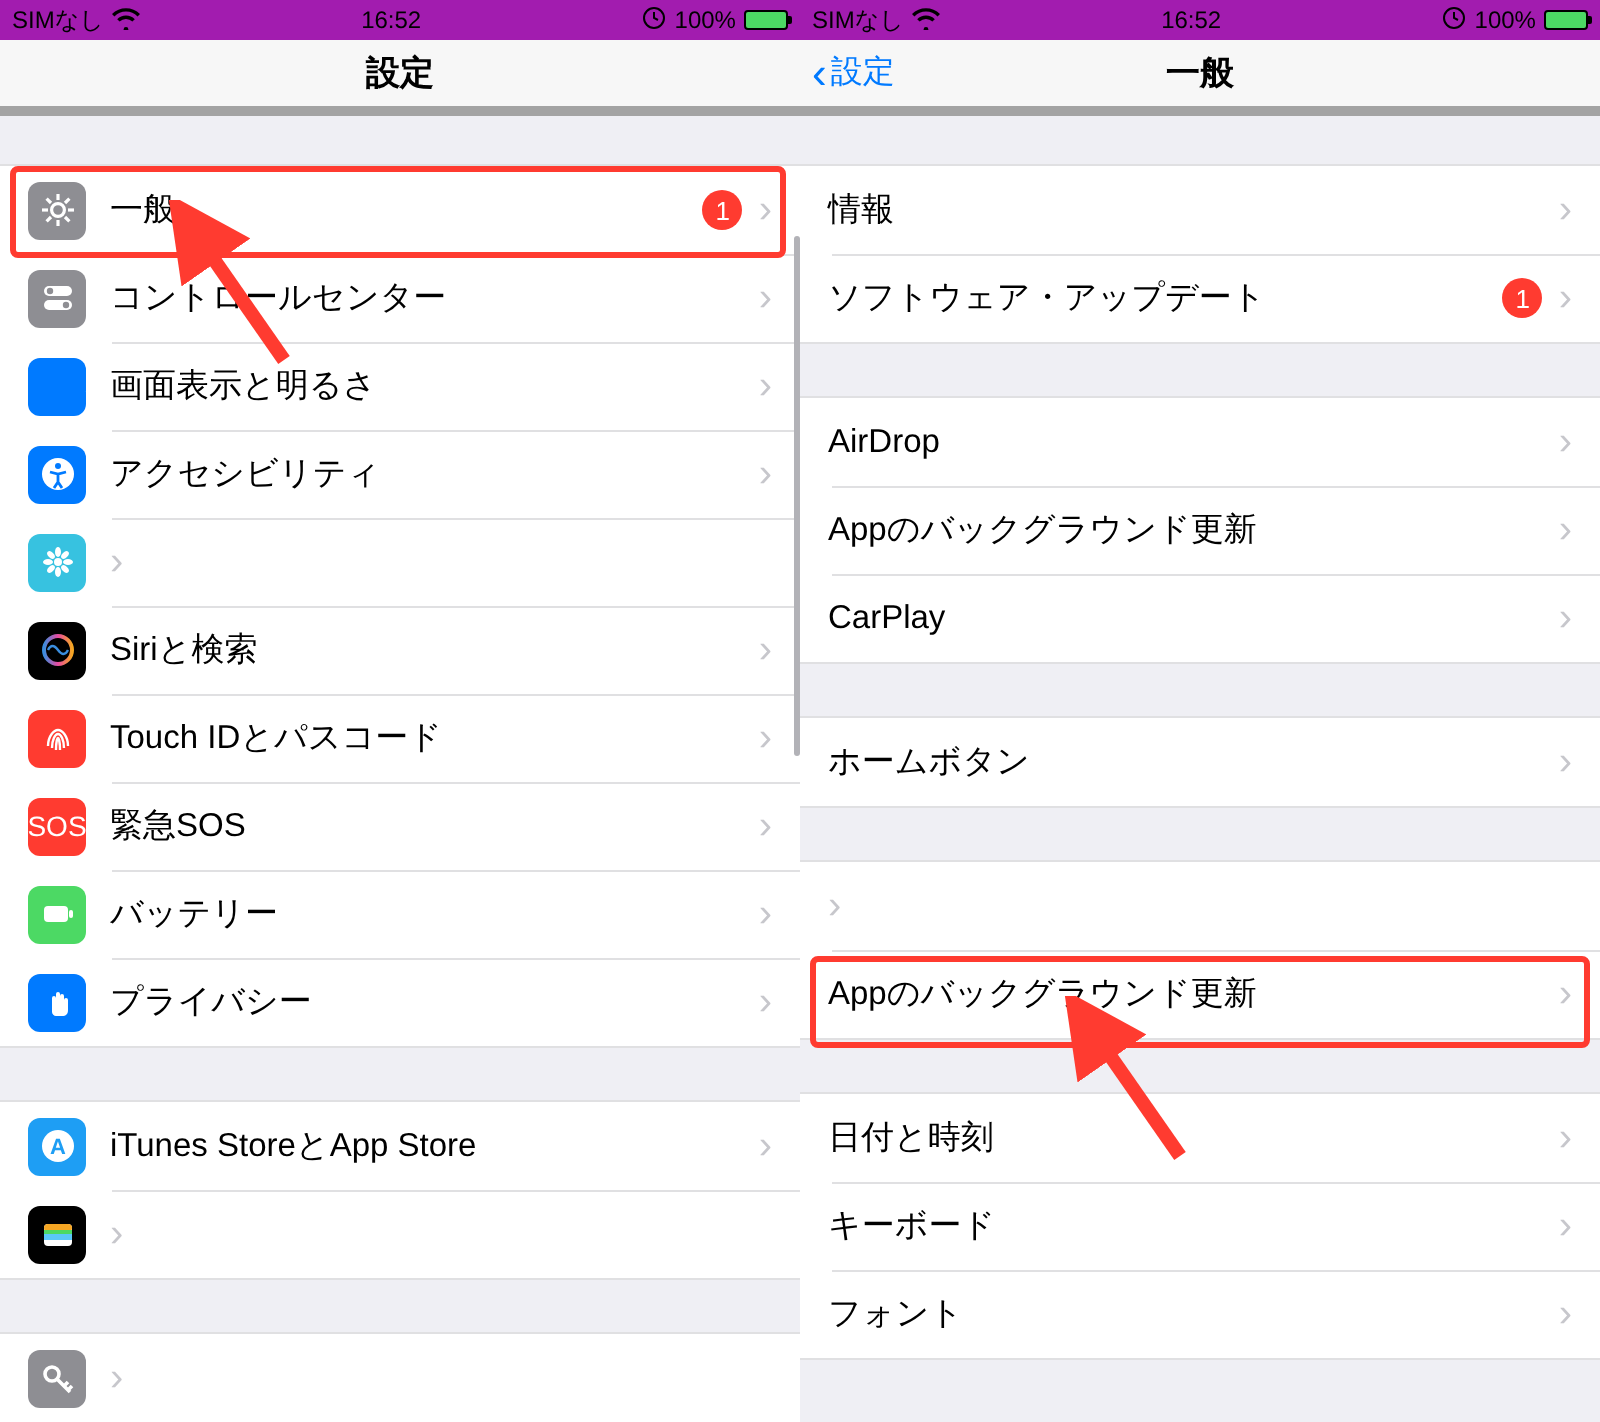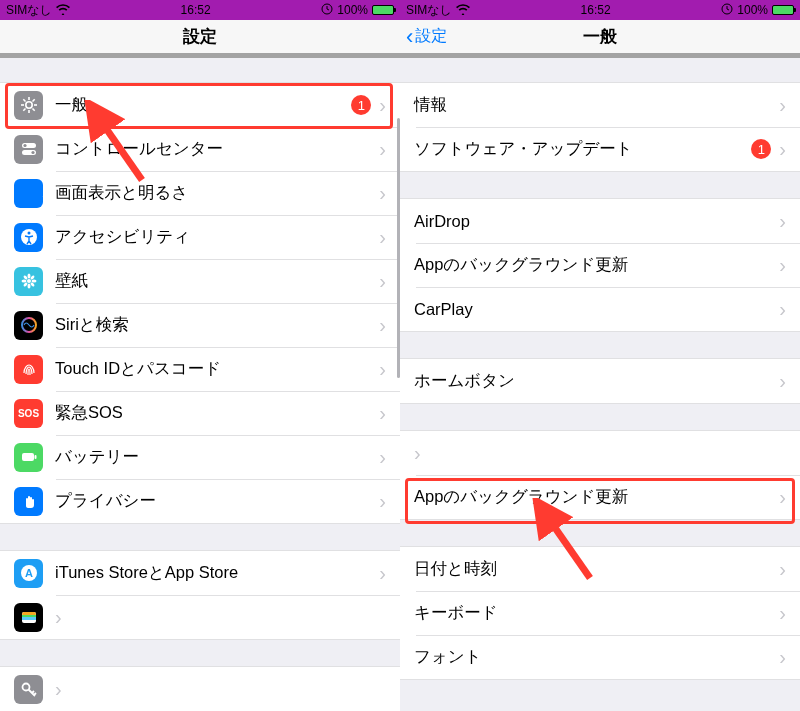--- a/index.html
+++ b/index.html
@@ -206,21 +206,20 @@
                 <ellipse cx="10" cy="15" rx="1.5" ry="2.5"></ellipse>
                 <ellipse cx="5" cy="10" rx="2.5" ry="1.5"></ellipse>
                 <ellipse cx="15" cy="10" rx="2.5" ry="1.5"></ellipse>
                 <ellipse cx="6.5" cy="6.5" rx="1.4" ry="2.3" transform="rotate(-45 6.5 6.5)"></ellipse>
                 <ellipse cx="13.5" cy="13.5" rx="1.4" ry="2.3" transform="rotate(-45 13.5 13.5)"></ellipse>
                 <ellipse cx="13.5" cy="6.5" rx="1.4" ry="2.3" transform="rotate(45 13.5 6.5)"></ellipse>
                 <ellipse cx="6.5" cy="13.5" rx="1.4" ry="2.3" transform="rotate(45 6.5 13.5)"></ellipse>
               </g>
             </svg>
           </div>
-          <span class="row-label">壁紙</span>
           <span class="row-chevron">›</span>
         </div>
         <div class="row">
           <div class="row-icon" style="background: rgb(0, 0, 0);">
             <svg width="20" height="20" viewBox="0 0 20 20">
               <circle cx="10" cy="10" r="7" fill="none" stroke="url(#sg)" stroke-width="2"></circle>
               <defs>
                 <linearGradient id="sg">
                   <stop offset="0" stop-color="#3a8dde"></stop>
                   <stop offset="0.5" stop-color="#e94aa1"></stop>
@@ -241,21 +240,21 @@
                 <path d="M7 15c0-4 1.5-7 3-7s3 3 3 7"></path>
                 <path d="M9 16c0-3 .5-6 1-6s1 3 1 6"></path>
               </g>
             </svg>
           </div>
           <span class="row-label">Touch IDとパスコード</span>
           <span class="row-chevron">›</span>
         </div>
         <div class="row">
           <div class="row-icon" style="background: rgb(255, 59, 48);">
-            <span style="color:#fff;font-weight:700;font-size:10px;">SOS</span>
+            <span style="color:#fff;font-weight:400;font-size:14px;">SOS</span>
           </div>
           <span class="row-label">緊急SOS</span>
           <span class="row-chevron">›</span>
         </div>
         <div class="row">
           <div class="row-icon" style="background: rgb(76, 217, 100);">
             <svg width="20" height="20" viewBox="0 0 20 20">
               <rect x="3" y="6" width="12" height="8" rx="2" fill="#fff"></rect>
               <rect x="15.5" y="8" width="2" height="4" rx="1" fill="#fff"></rect>
             </svg>

